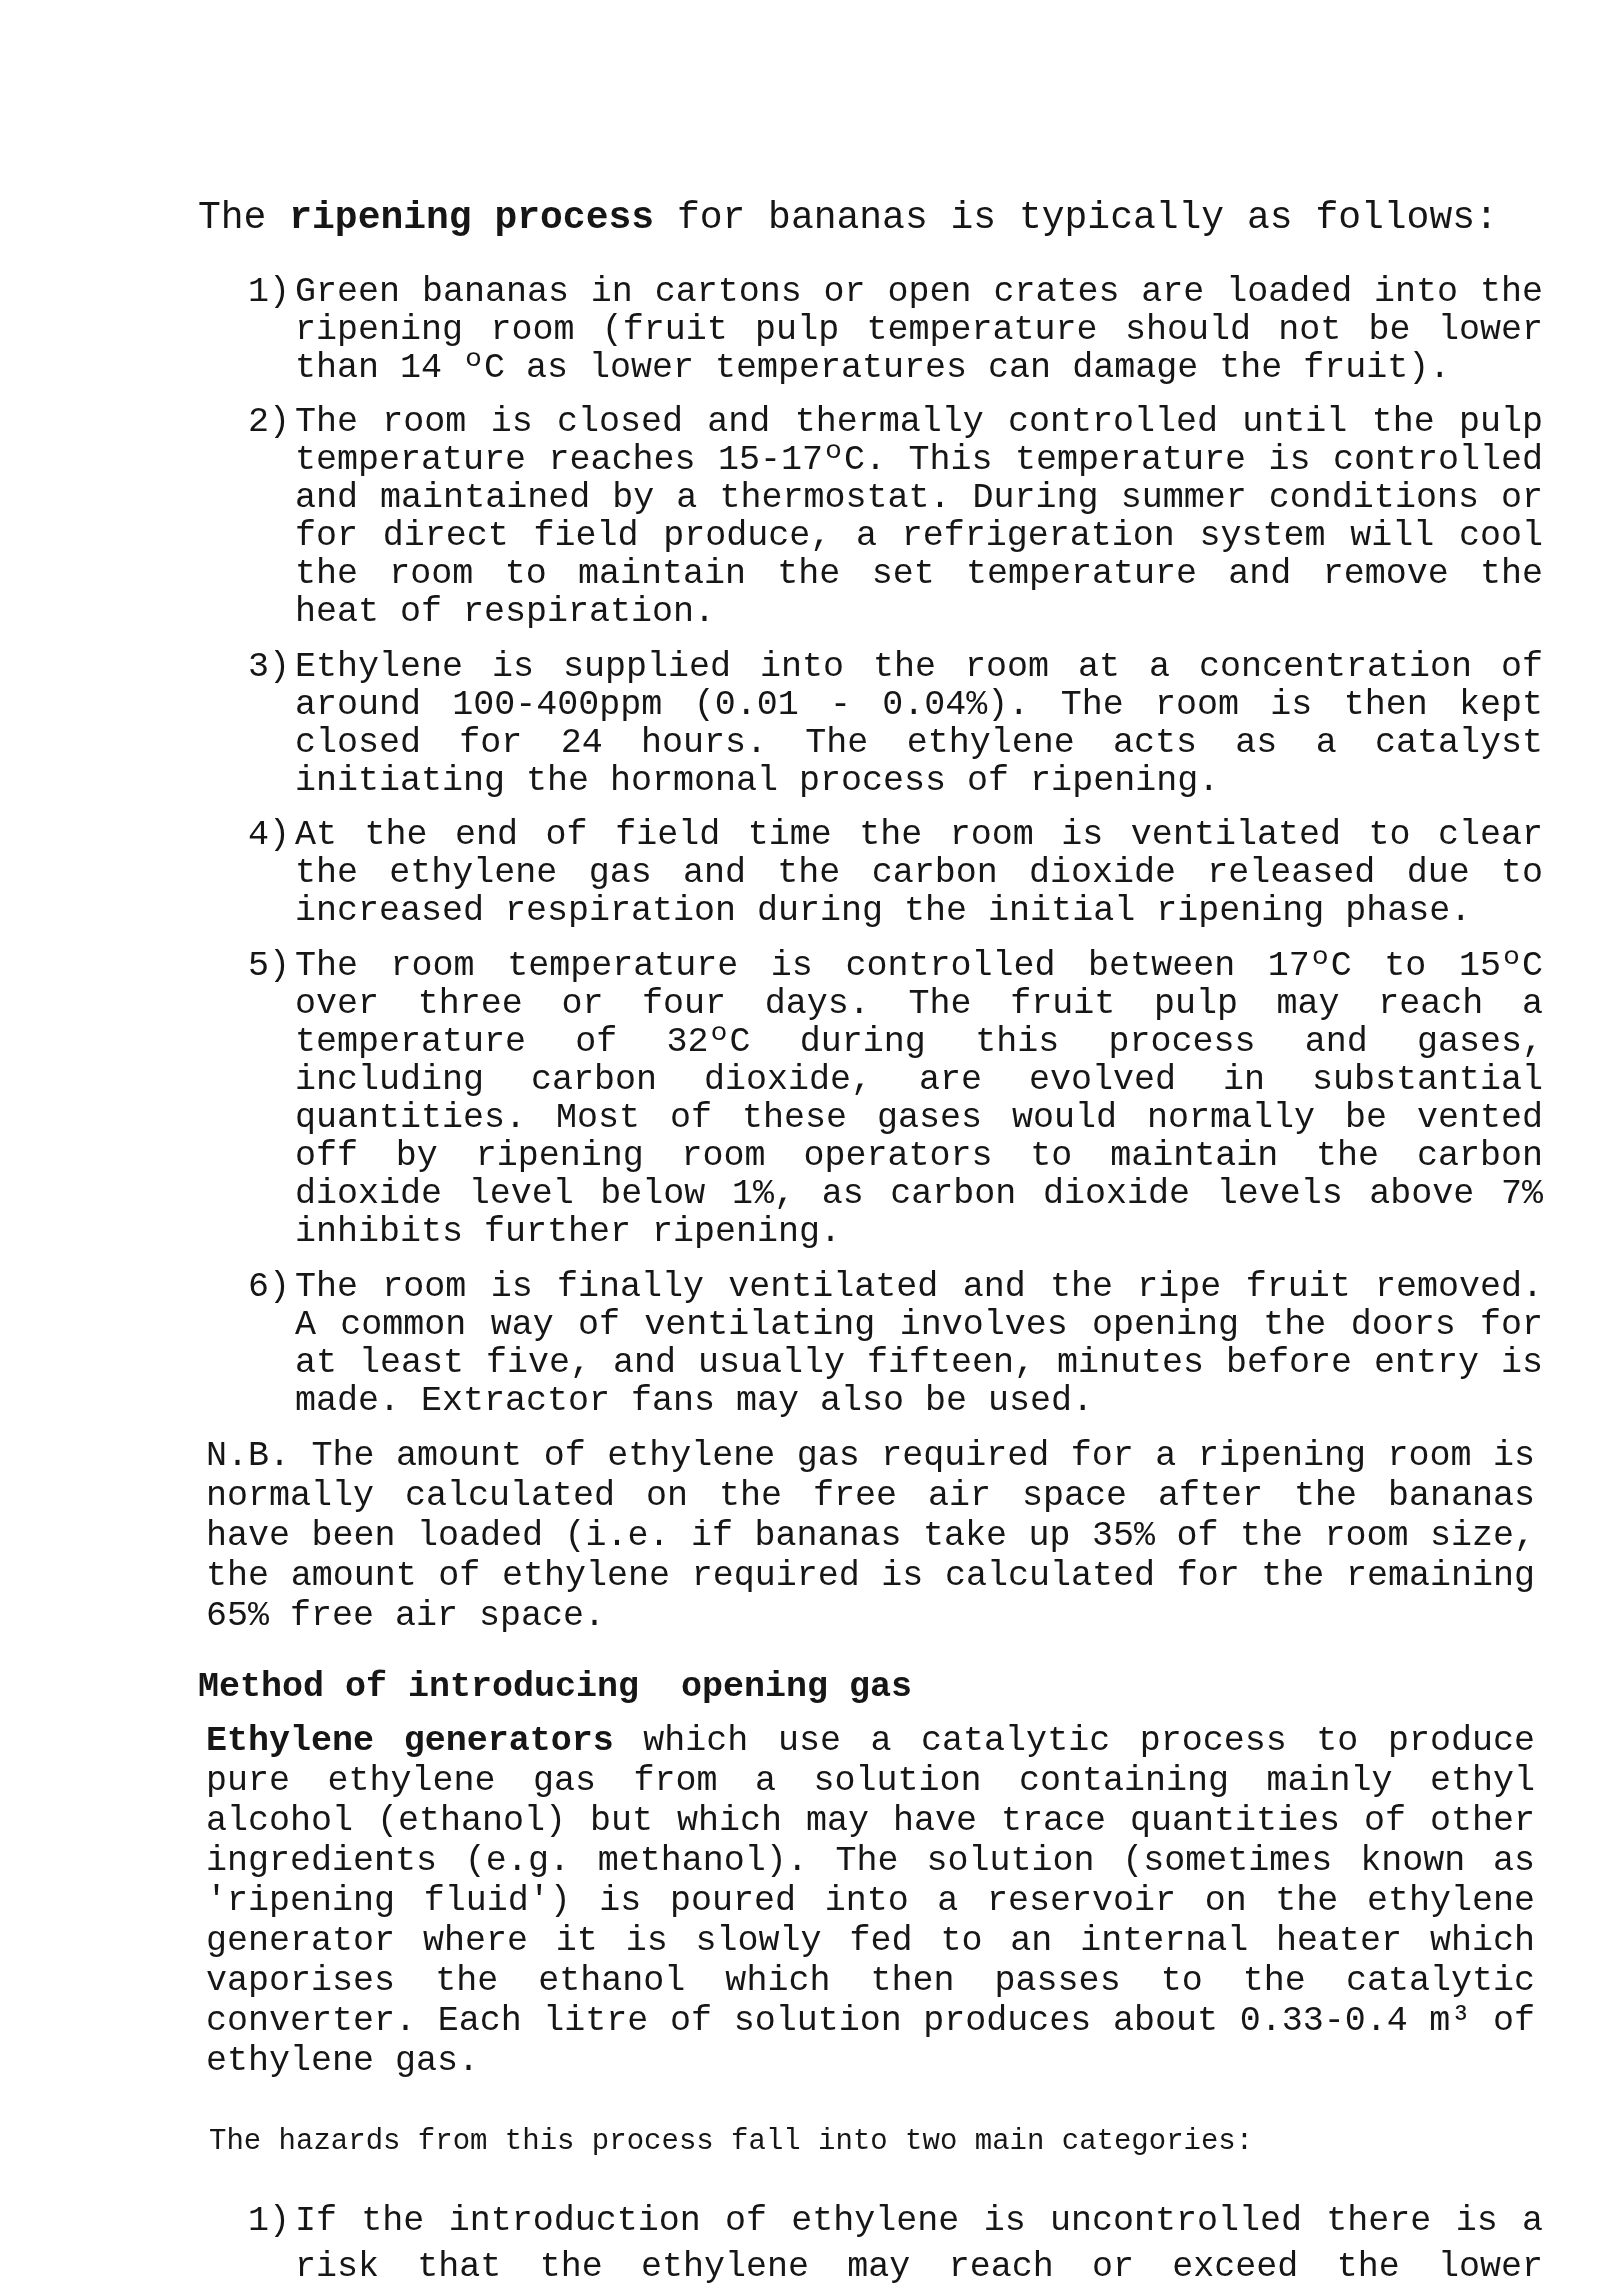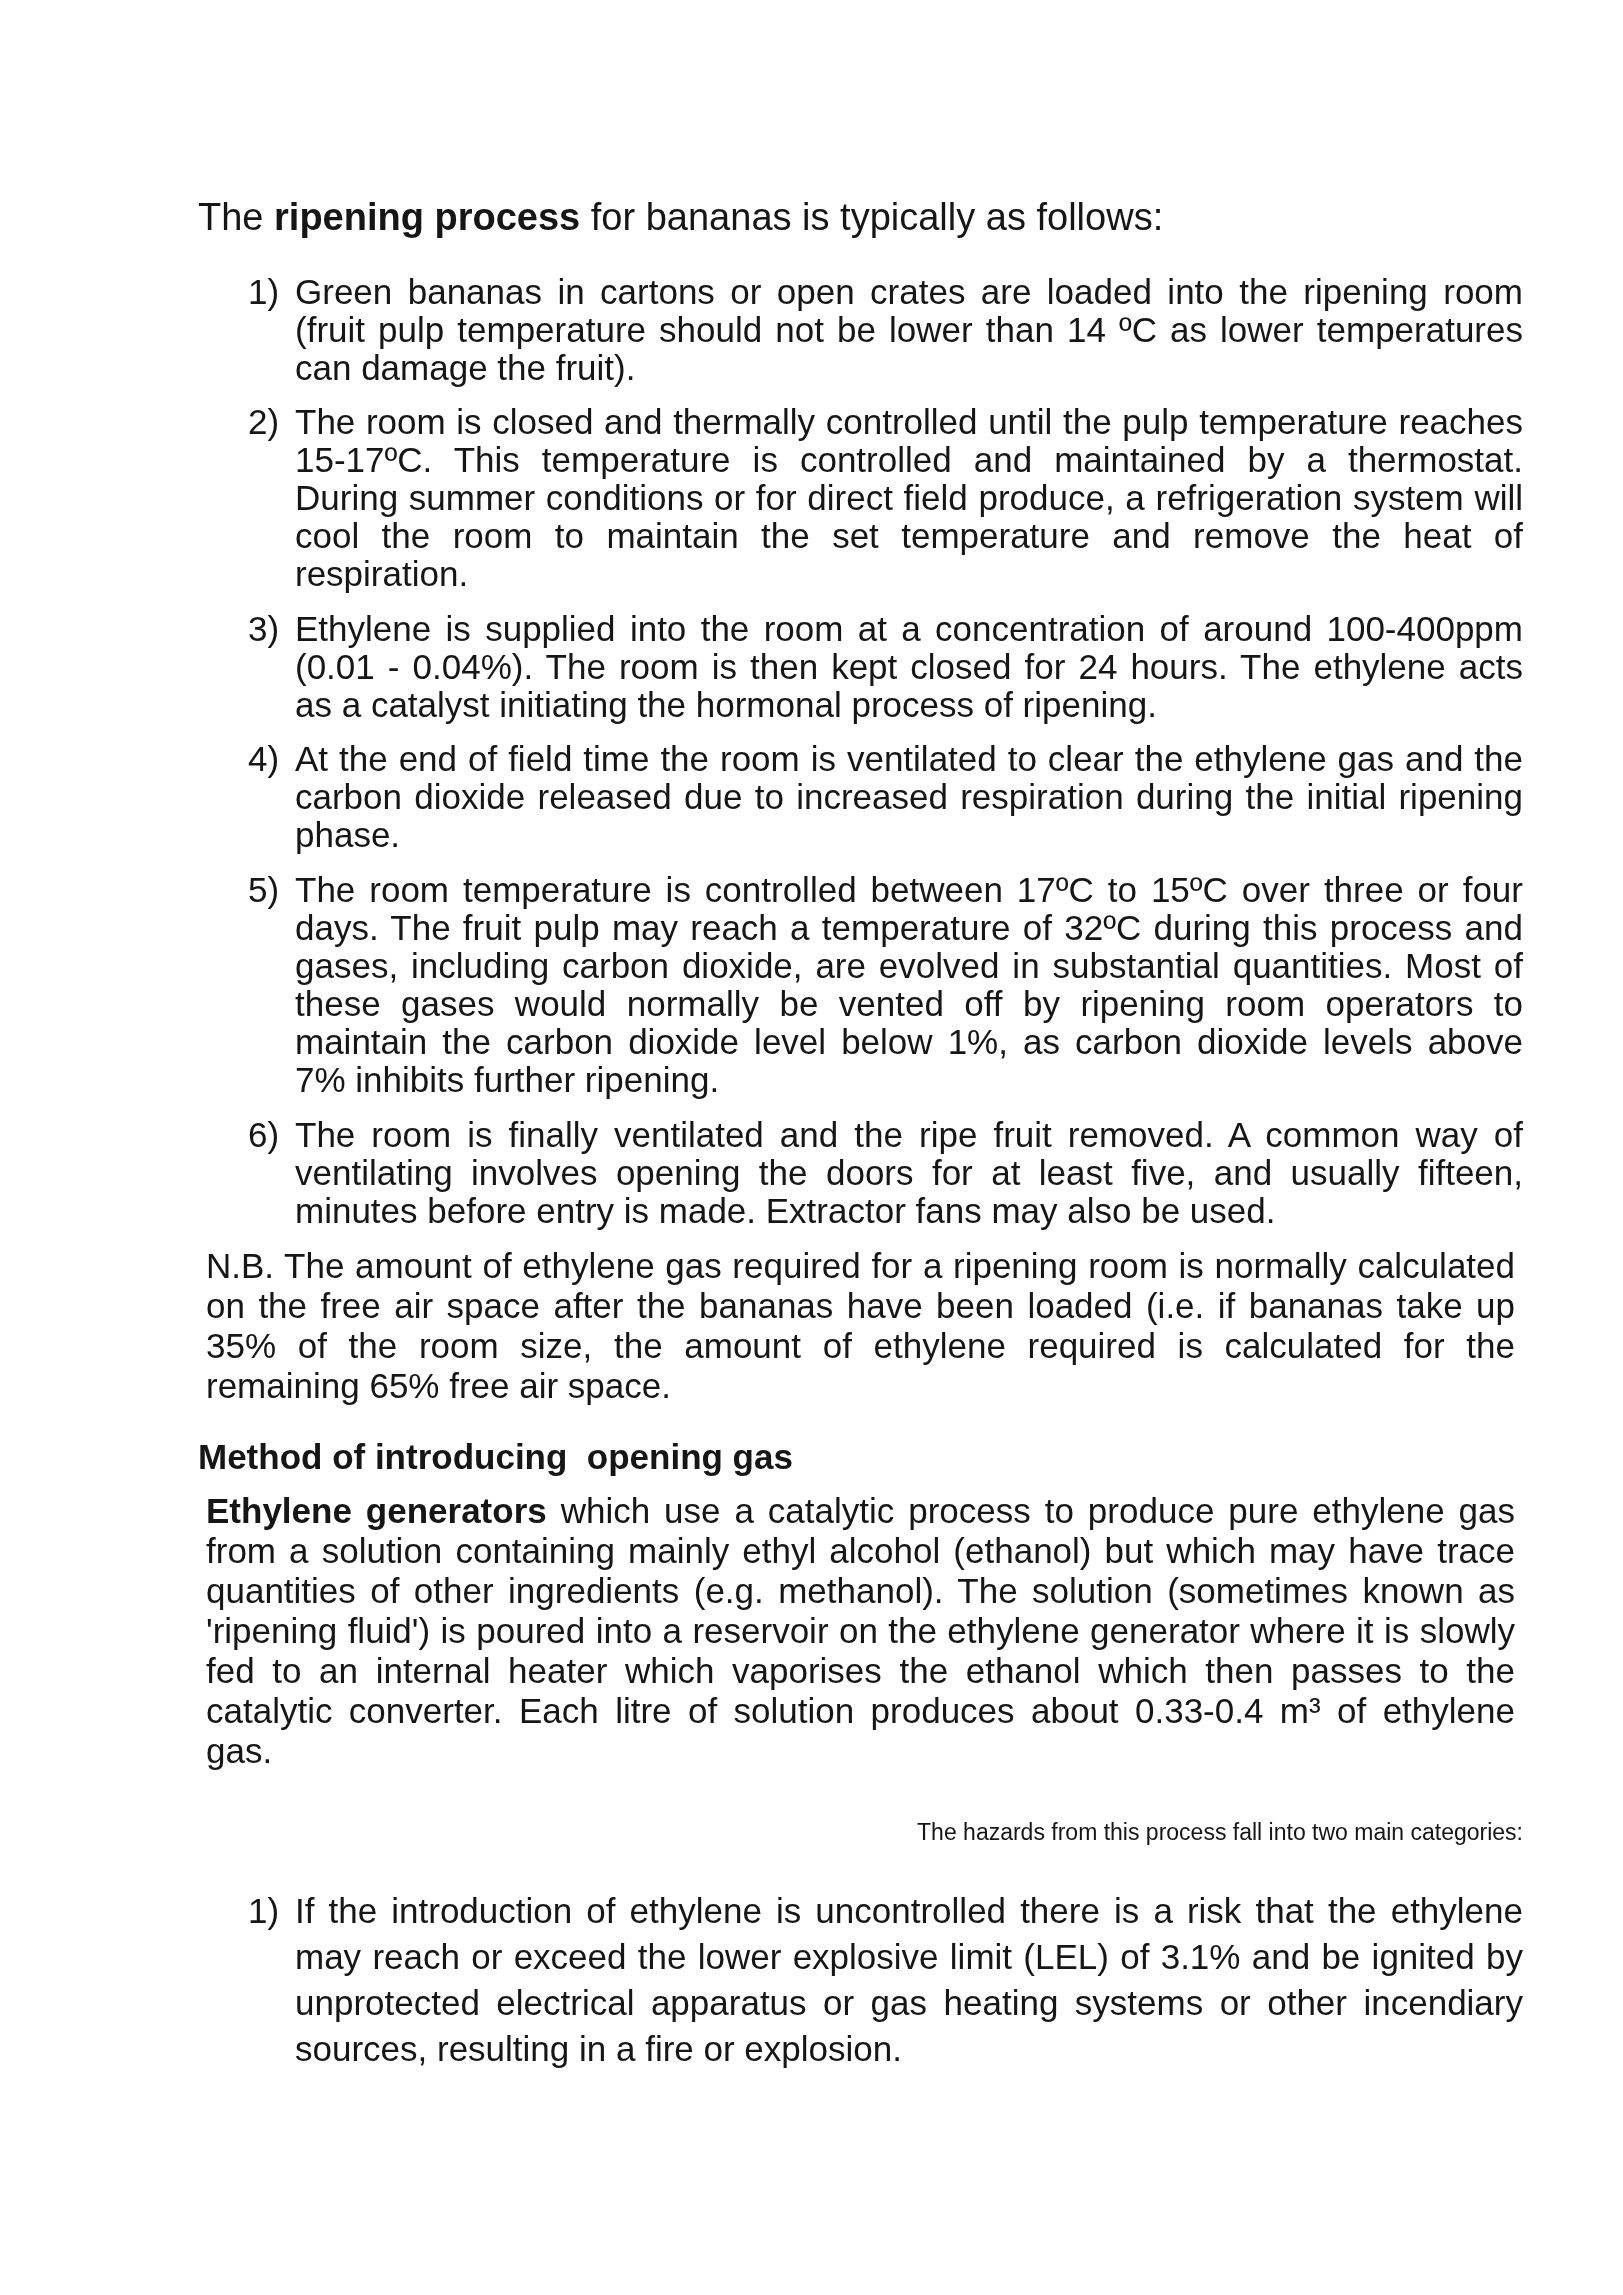--- a/index.html
+++ b/index.html
@@ -6,22 +6,22 @@
     margin: 0;
     padding: 0;
     background: #ffffff;
   }
   .page {
     position: relative;
     width: 1623px;
     height: 2295px;
     box-sizing: border-box;
     background: #ffffff;
-    padding: 195px 100px 0 198px;
-    font-family: Liberation Sans, sans-serif;
+    padding: 195px 80px 0 198px;
+    font-family: Liberation Mono, monospace;
     color: #161616;
     overflow: hidden;
   }
   .doc-title {
     font-size: 38px;
     line-height: 1.2;
     font-weight: 400;
     margin: 0 0 32px 0;
   }
   .doc-title .bold-run {
@@ -61,23 +61,23 @@
     white-space: pre-wrap;
   }
   .method-para .bold-run { font-weight: 700; }
   .hazards-heading {
     font-size: 45px;
     line-height: 1.2;
     font-weight: 700;
     margin: 20.6px 0 0 0;
   }
   .hazards-intro {
-    font-size: 23px;
+    font-size: 29px;
     line-height: 46px;
-    text-align: right;
+    text-align: left;
     margin: 38px 0 0 11px;
   }
   .fire-subheading {
     font-size: 33px;
     line-height: 1.2;
     font-weight: 700;
     margin: 36px 0 0 0;
   }
   .fire-steps { margin-top: 33px; }
 </style>

